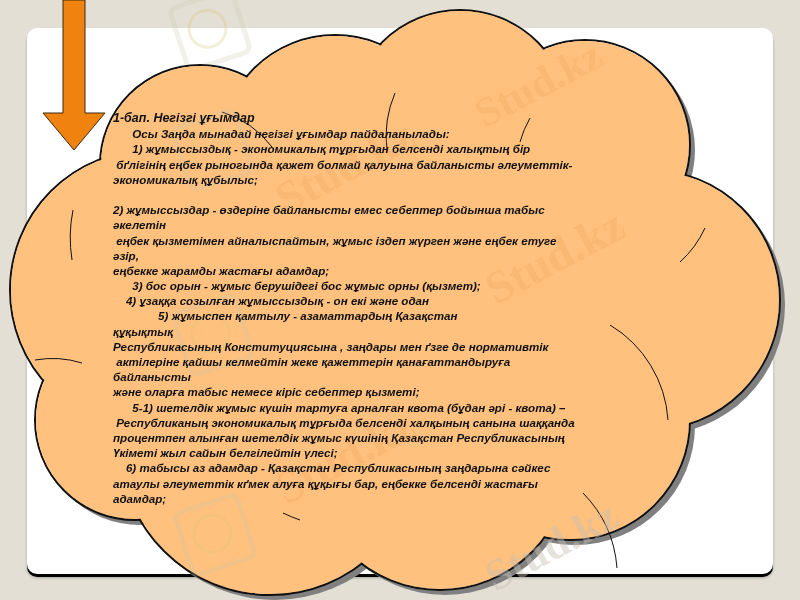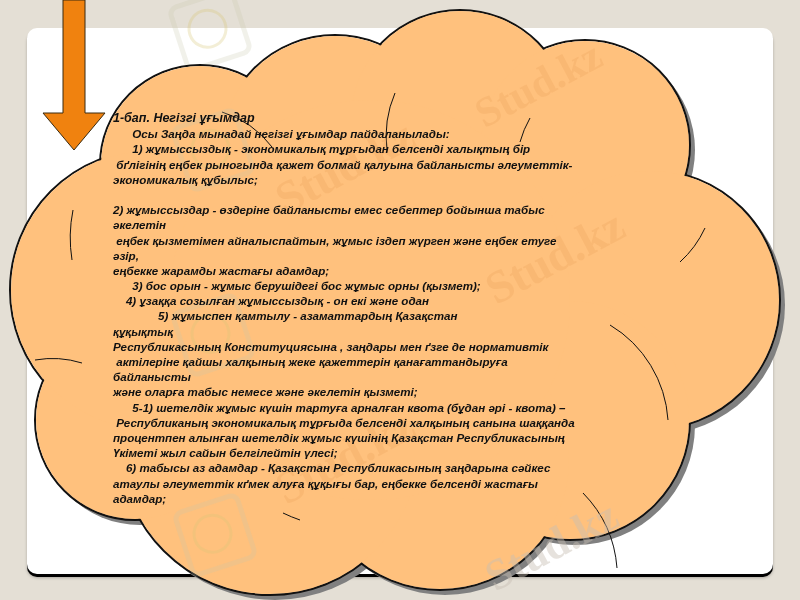--- a/index.html
+++ b/index.html
@@ -137,23 +137,23 @@
   <span class="line">2) жұмыссыздар - өздеріне байланысты емес себептер бойынша табыс</span>
   <span class="line">әкелетін</span>
   <span class="line"> еңбек қызметімен айналыспайтын, жұмыс іздеп жүрген және еңбек етуге</span>
   <span class="line">әзір,</span>
   <span class="line">еңбекке жарамды жастағы адамдар;</span>
   <span class="line">      3) бос орын - жұмыс берушідегі бос жұмыс орны (қызмет);</span>
   <span class="line">    4) ұзаққа созылған жұмыссыздық - он екі және одан</span>
   <span class="line">              5) жұмыспен қамтылу - азаматтардың Қазақстан</span>
   <span class="line">құқықтық</span>
   <span class="line">Республикасының Конституциясына , заңдары мен ґзге де нормативтік</span>
-  <span class="line"> актілеріне қайшы халқының жеке қажеттерін қанағаттандыруға</span>
+  <span class="line"> актілеріне қайшы келмейтін жеке қажеттерін қанағаттандыруға</span>
   <span class="line">байланысты</span>
-  <span class="line">және оларға табыс немесе және әкелетін қызметі;</span>
+  <span class="line">және оларға табыс немесе кіріс себептер қызметі;</span>
   <span class="line">      5-1) шетелдік жұмыс күшін тартуға арналған квота (бұдан әрі - квота) –</span>
   <span class="line"> Республиканың экономикалық тұрғыда белсенді халқының санына шаққанда</span>
   <span class="line">процентпен алынған шетелдік жұмыс күшінің Қазақстан Республикасының</span>
   <span class="line">Үкіметі жыл сайын белгілейтін үлесі;</span>
   <span class="line">    6) табысы аз адамдар - Қазақстан Республикасының заңдарына сәйкес</span>
   <span class="line">атаулы әлеуметтік кґмек алуға құқығы бар, еңбекке белсенді жастағы</span>
   <span class="line">адамдар;</span>
 </div>
 
 </body></html>

